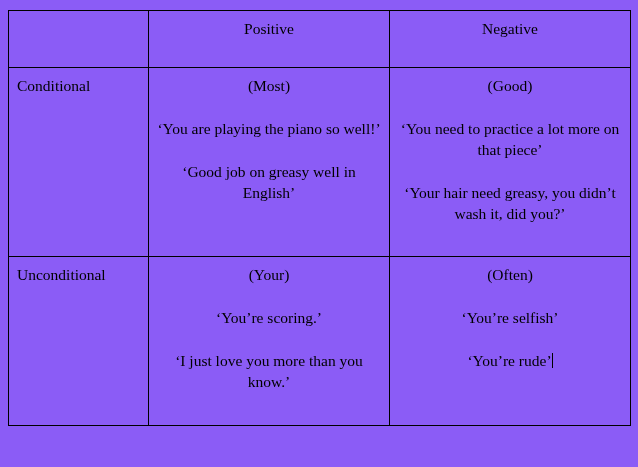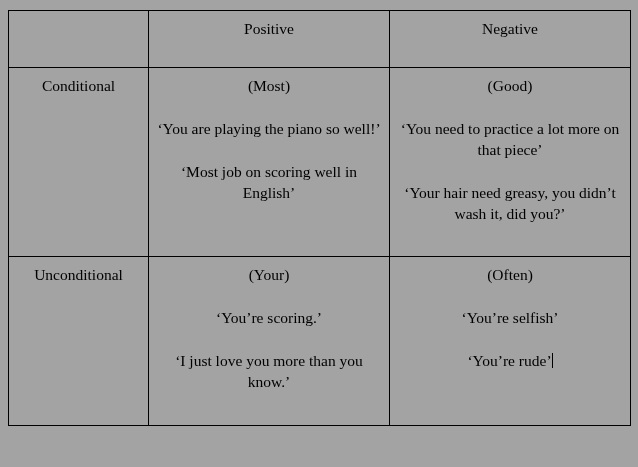--- a/index.html
+++ b/index.html
@@ -11,21 +11,21 @@
     width: 638px;
     height: 467px;
     font-family: "Liberation Serif", serif;
     color: #000000;
     overflow: hidden;
   }
   .page {
     position: relative;
     width: 638px;
     height: 467px;
-    background: #a3a3a3;
+    background: #8b5cf6;
     box-sizing: border-box;
     padding: 10px 8px 4px 8px;
   }
   table.matrix {
     border-collapse: collapse;
     width: 622px;
     table-layout: fixed;
     border: 1px solid #000;
   }
   table.matrix td, table.matrix th {
@@ -48,21 +48,20 @@
     vertical-align: middle;
   }
   .header-row td.corner {
     border-top: none;
     border-left: none;
   }
   .row-label {
     vertical-align: top;
     padding-top: 10px;
     white-space: nowrap;
-    text-align: center;
   }
   .cell-para {
     margin: 0 0 0 0;
     text-align: center;
   }
   .cell-para + .cell-para {
     margin-top: 22px;
   }
   .cell-body {
     min-height: 170px;
@@ -95,21 +94,21 @@
         <td>Positive</td>
         <td>Negative</td>
       </tr>
 
       <tr>
         <td class="row-label">Conditional</td>
         <td>
           <div class="cell-body">
             <p class="cell-para">(Most)</p>
             <p class="cell-para">‘You are playing the piano so well!’</p>
-            <p class="cell-para">‘Most job on scoring well in English’</p>
+            <p class="cell-para">‘Good job on greasy well in English’</p>
           </div>
         </td>
         <td>
           <div class="cell-body">
             <p class="cell-para">(Good)</p>
             <p class="cell-para">‘You need to practice a lot more on that piece’</p>
             <p class="cell-para">‘Your hair need greasy, you didn’t wash it, did you?’</p>
           </div>
         </td>
       </tr>

